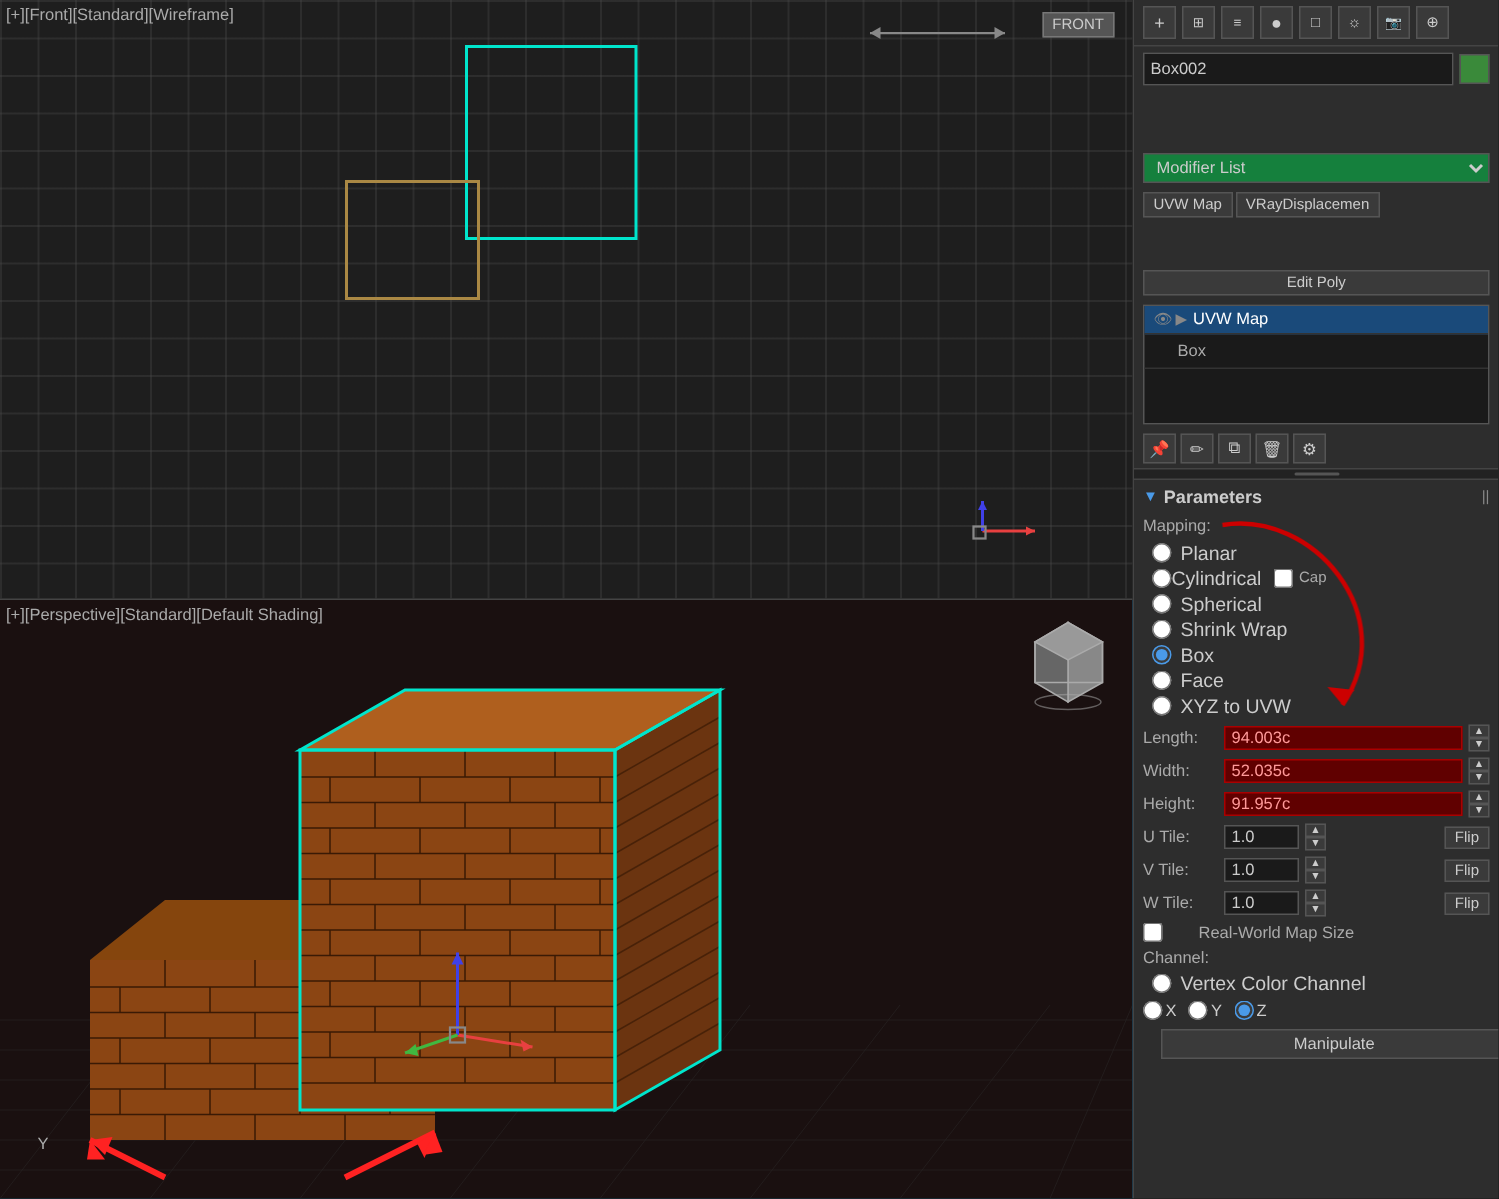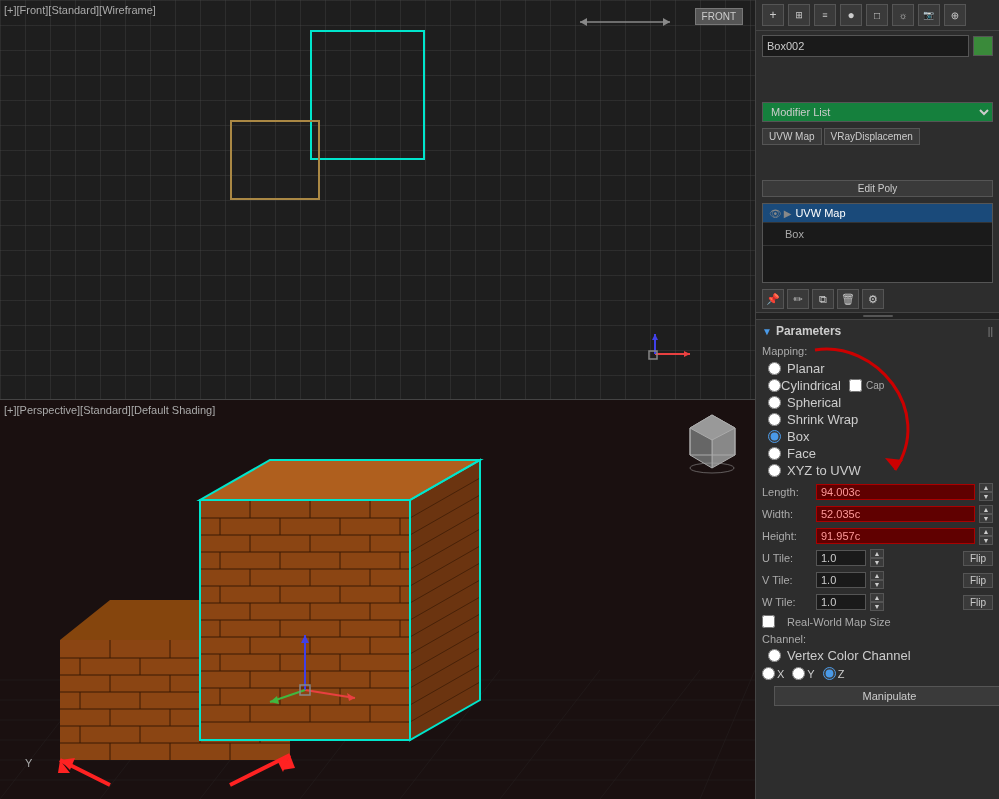--- a/index.html
+++ b/index.html
@@ -347,21 +347,21 @@
       font-size: 10px;
       cursor: pointer;
       margin-left: auto;
     }
 
     
     .check-row {
       display: flex;
       align-items: center;
       padding: 2px 6px;
-      gap: 12px;
+      gap: 24px;
     }
     .check-row input[type="checkbox"] {
       accent-color: #4a9ae8;
     }
     .check-row label {
       color: #aaa;
       font-size: 11px;
     }
 
     

